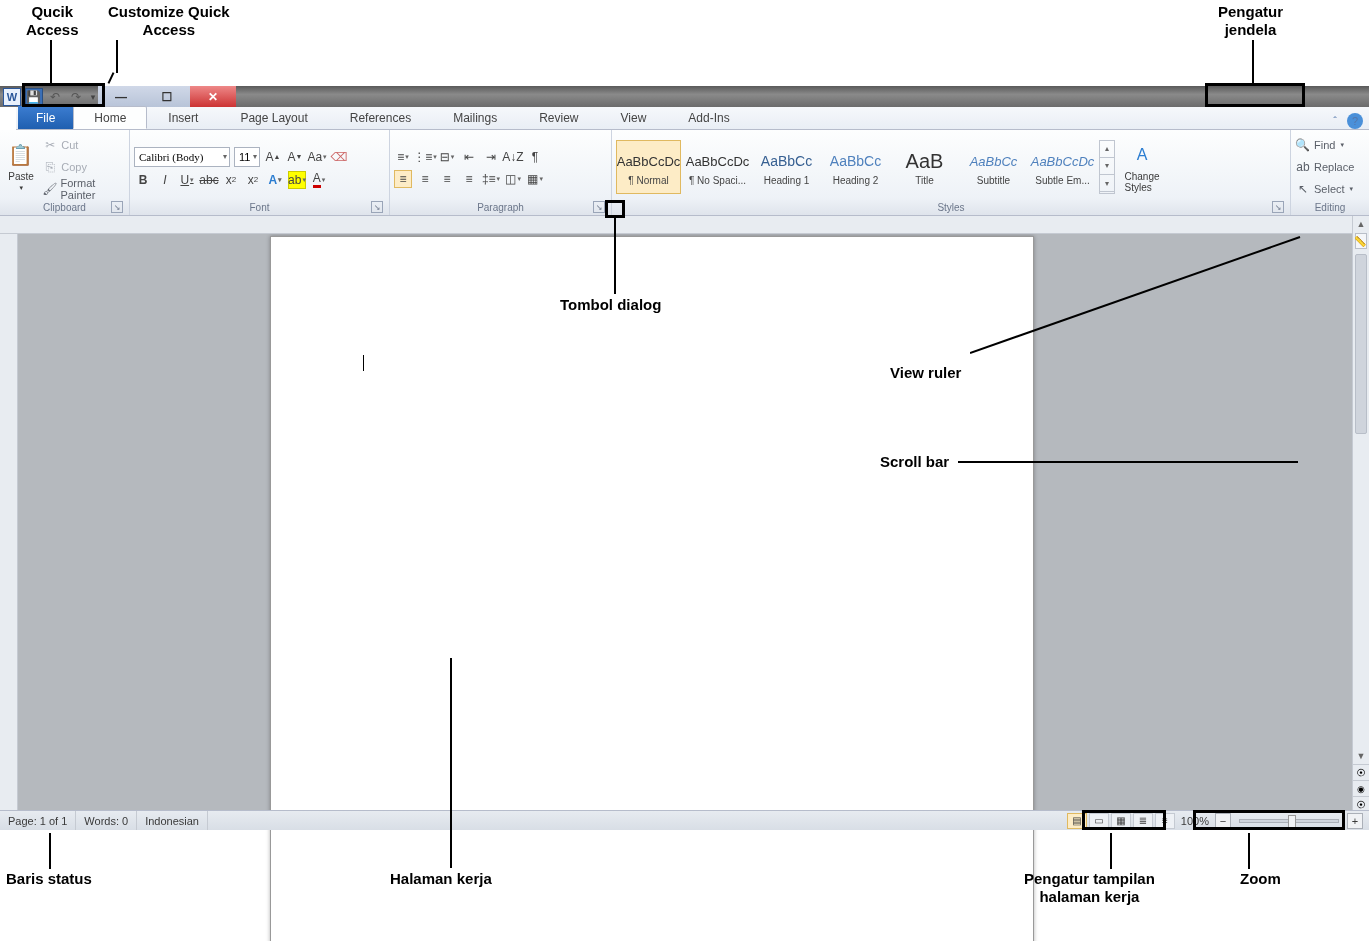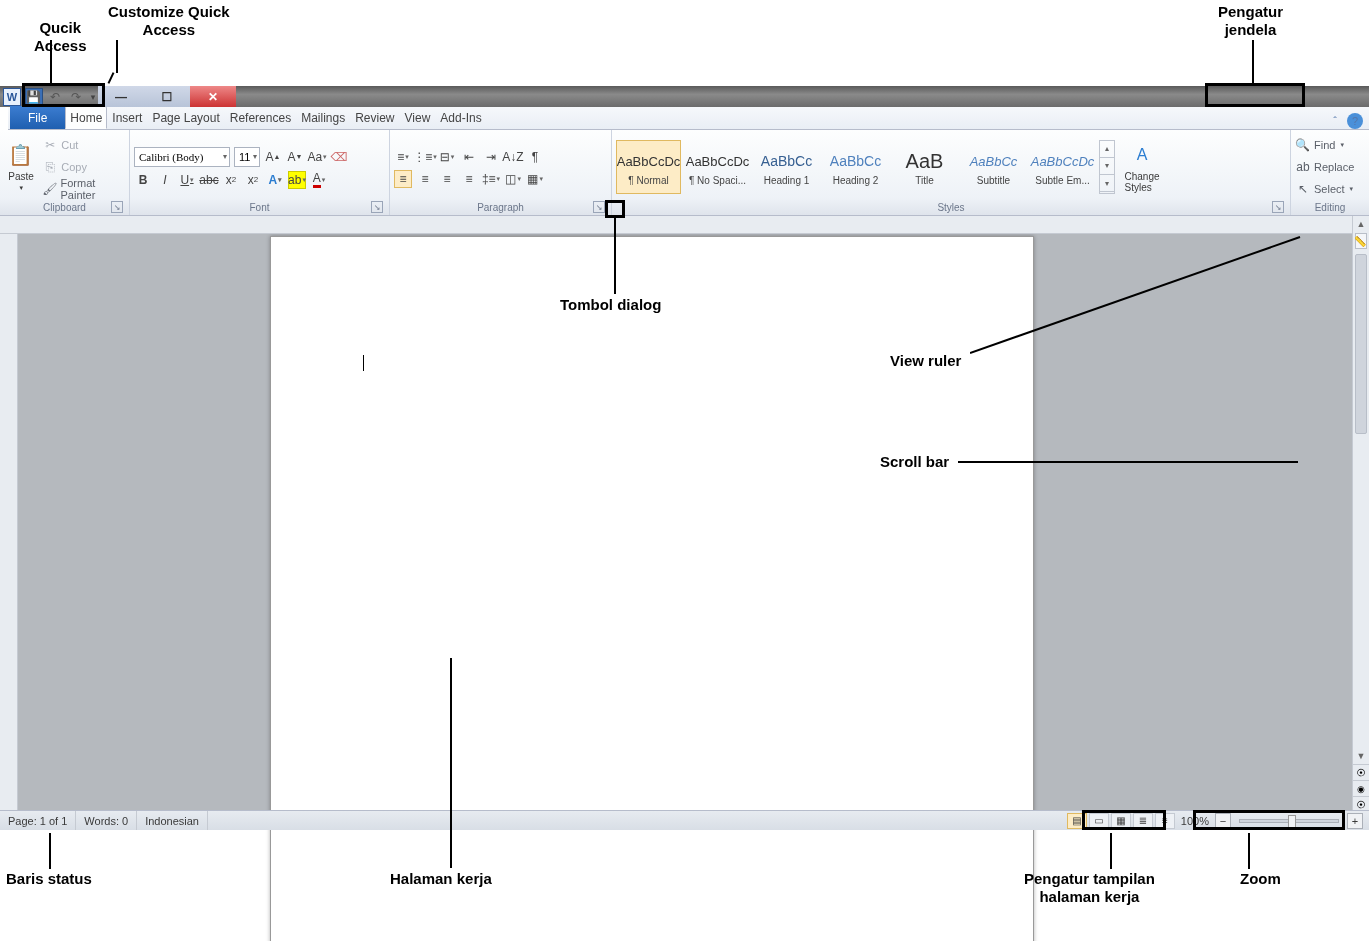--- a/index.html
+++ b/index.html
@@ -19,23 +19,23 @@
 .qat-drop { width: 10px; color:#444; font-size:9px; }
 .title-text { flex:1; text-align:center; font-size:12px; color:#fff; }
 .win-controls { display:flex; height:100%; }
 .win-btn { width: 46px; height:100%; display:flex; align-items:center; justify-content:center; }
 .win-min,.win-max { background: linear-gradient(#d0d8e8,#b8c4d8); }
 .win-close { background: linear-gradient(#e88,#c33); color:#fff; }
 .win-btn span { font-size:12px; font-weight:bold; color:#333; }
 .win-close span { color:#fff; }
 
 
-.tabrow { position:absolute; top:107px; left:8px; right:0; height:23px; background: linear-gradient(#f6f8fb,#e9eef5); border-bottom:1px solid #b6bccb; display:flex; align-items:flex-end; padding-left:2px;}
+.tabrow { position:absolute; top:107px; left:16px; right:0; height:23px; background: linear-gradient(#f6f8fb,#e9eef5); border-bottom:1px solid #b6bccb; display:flex; align-items:flex-end; padding-left:2px;}
 .file-tab { background: linear-gradient(#3c7dd1,#1f5fb0); color:#fff; font-size:12px; padding:4px 18px; height:23px; display:flex; align-items:center; }
-.tab { font-size:12px; color:#444; padding:4px 4px; height:23px; display:flex; align-items:center; border:1px solid transparent; }
+.tab { font-size:12px; color:#444; padding:4px 20px; height:23px; display:flex; align-items:center; border:1px solid transparent; }
 .tab.active { background:#fdfefe; border:1px solid #b6bccb; border-bottom-color:#fdfefe; border-radius:2px 2px 0 0; }
 .tabrow-right { margin-left:auto; display:flex; gap:4px; padding-right:6px; align-items:center; }
 .tabrow-right div { width:16px; height:16px; display:flex; align-items:center; justify-content:center; font-size:11px; color:#5577aa; }
 .help-ic { background:#4a90d9; color:#fff; border-radius:50%; width:14px; height:14px; font-size:10px; }
 
 
 .ribbon { position:absolute; top:130px; left:0; right:0; height:86px; background: linear-gradient(#fdfefe,#eef2f7 80%, #dfe4ec); border-bottom:1px solid #b6bccb; display:flex; }
 .group { border-right:1px solid #cdd4e0; display:flex; flex-direction:column; height:100%; padding:2px 4px 0 4px; position:relative; }
 .group-body { flex:1; display:flex; gap:4px; }
 .group-label { text-align:center; font-size:10px; color:#6b768a; padding:1px 0 2px 0; position:relative;}
@@ -99,28 +99,28 @@
 .zoom-slider { width:100px; height:4px; background:#cfd4dc; border:1px solid #abb0b8; position:relative; margin:0 6px;}
 .zoom-slider .handle { position:absolute; left:48px; top:-5px; width:8px; height:14px; background:#f0f2f5; border:1px solid #999;}
 .zoombtn { width:16px; height:16px; border:1px solid #abb0b8; background:#f0f2f5; display:flex; align-items:center; justify-content:center; font-size:11px;}
 
 
 .box { position:absolute; border:3px solid #000; z-index:480; pointer-events:none;}
 </style>
 </head>
 <body>
 
-<div class="anno" style="left:26px; top:19px; white-space:pre;margin-left:8px;">Qucik
+<div class="anno" style="left:26px; top:3px; white-space:pre;">Qucik
 Access</div>
 <div class="anno" style="left:108px; top:3px; white-space:pre;">Customize Quick
 Access</div>
 <div class="anno" style="left:1218px; top:3px; white-space:pre;">Pengatur
 jendela</div>
 <div class="anno" style="left:560px; top:296px;">Tombol dialog</div>
-<div class="anno" style="left:890px; top:352px;">View ruler</div>
+<div class="anno" style="left:890px; top:364px;">View ruler</div>
 <div class="anno" style="left:880px; top:453px;">Scroll bar</div>
 <div class="anno" style="left:6px; top:870px;">Baris status</div>
 <div class="anno" style="left:390px; top:870px;">Halaman kerja</div>
 <div class="anno" style="left:1024px; top:870px; white-space:pre;">Pengatur tampilan
 halaman kerja</div>
 <div class="anno" style="left:1220px; top:870px;margin-left:20px;">Zoom</div>
 
 <div class="anno-line" style="left:50px; top:40px; width:2px; height:44px;"></div>
 <div class="anno-line" style="left:116px; top:40px; width:2px; height:33px;"></div>
 <div class="anno-line" style="left:110px; top:72px; width:2px; height:12px; transform:rotate(25deg);"></div>

